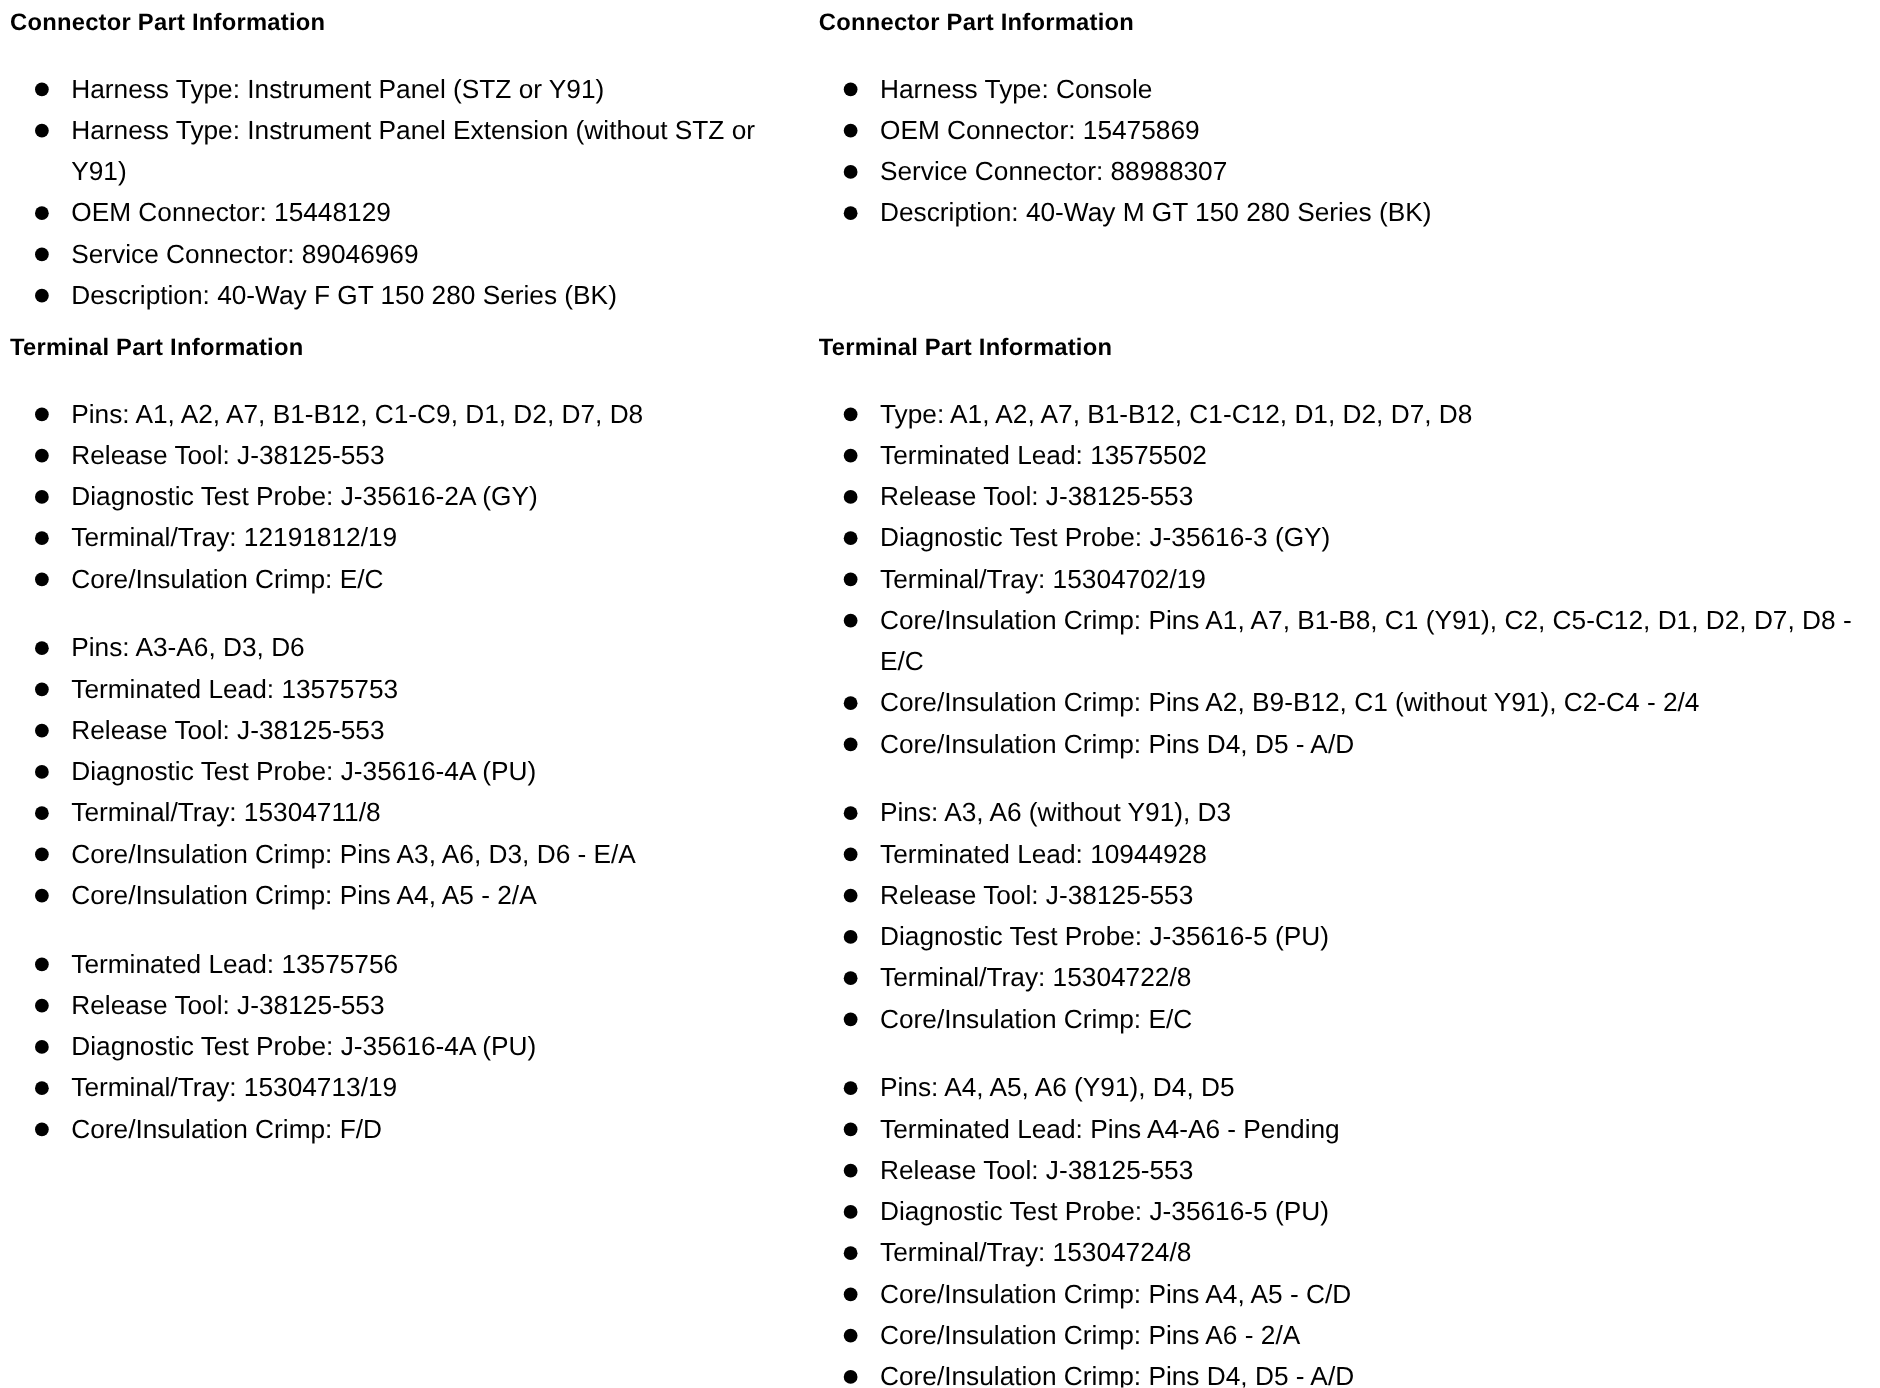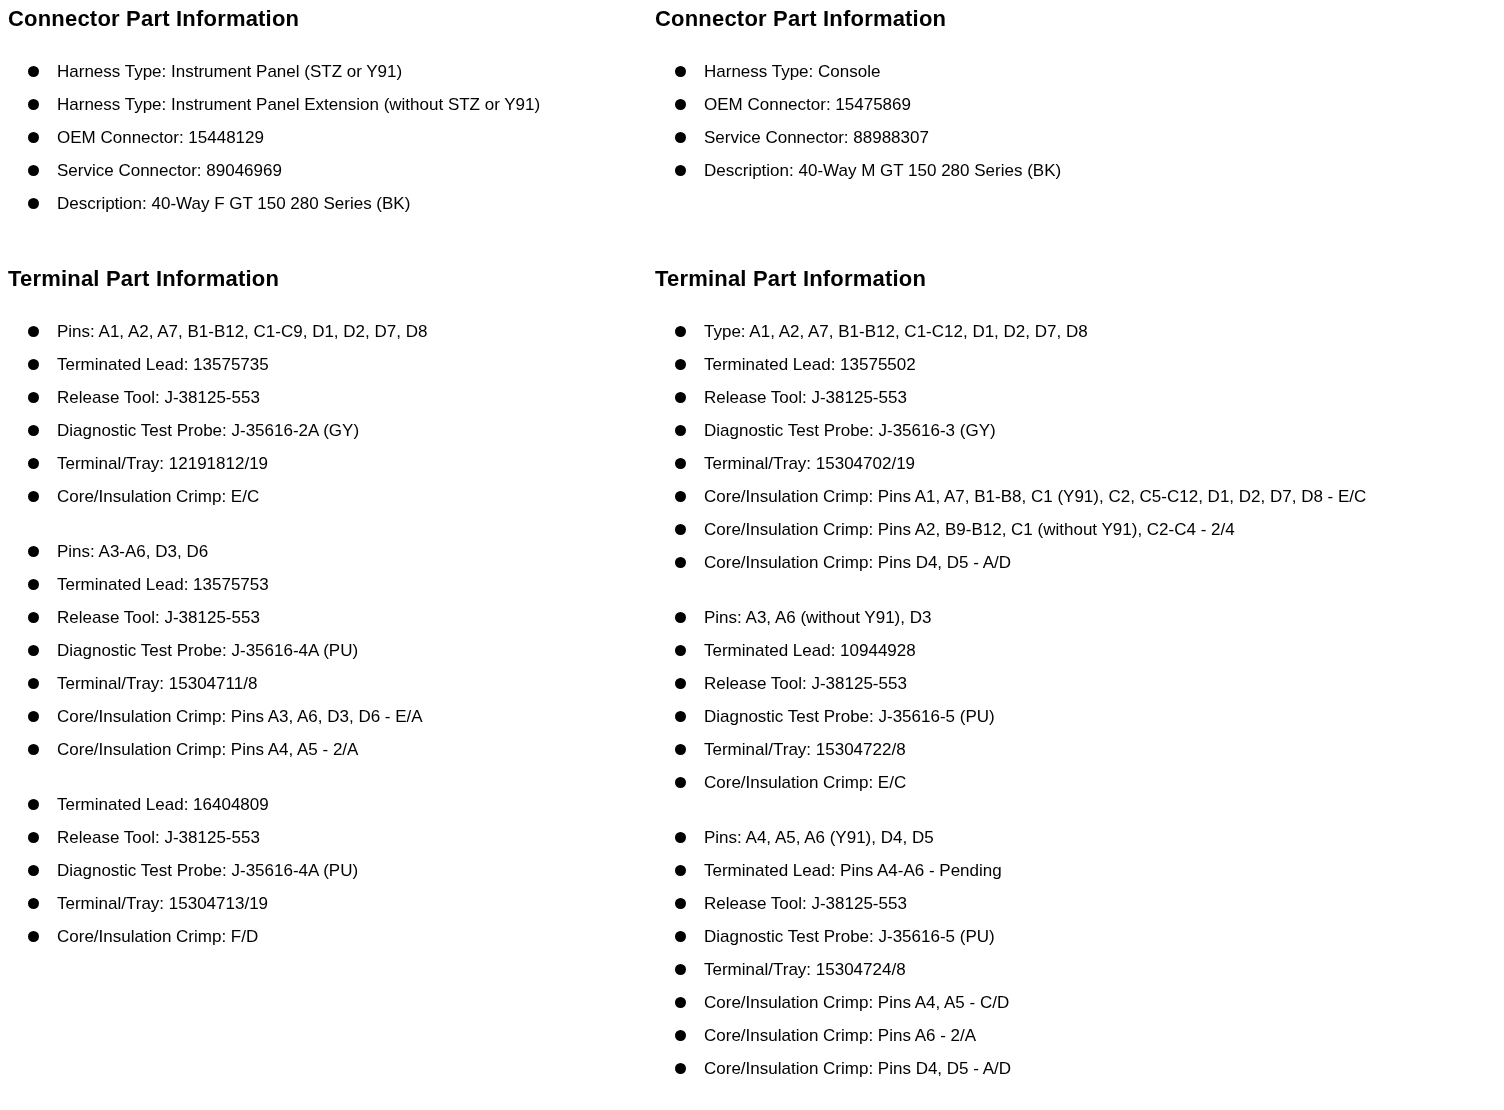--- a/index.html
+++ b/index.html
@@ -17,35 +17,35 @@
     padding: 2px 0 0 8px;
   }
   .column { flex: 0 0 auto; }
   .column-left  { width: 625px; margin-right: 22px; }
   .column-right { width: 845px; }
 
   
   .column > .section:first-child { height: 260px; }
 
   .section-title {
-    font-size: 22px;
+    font-size: 19px;
     font-weight: bold;
     line-height: 33px;
     letter-spacing: 0.2px;
     margin-bottom: 20px;
   }
   .group {
     list-style: none;
     margin-bottom: 22px;
   }
   .groups > .group:last-child { margin-bottom: 0; }
   .item {
     position: relative;
     padding-left: 49px;
-    font-size: 17px;
+    font-size: 21px;
     line-height: 33px;
   }
   .bullet {
     position: absolute;
     left: 20px;
     top: 11px;
     width: 11px;
     height: 11px;
     background: #000000;
     border-radius: 50%;
@@ -90,24 +90,20 @@
 
   <section class="section">
     <h2 class="section-title">Terminal Part Information</h2>
     <div class="groups">
   <ul class="group">
   <li class="item">
     <span class="bullet"></span>
     <span class="item-text">Pins: A1, A2, A7, B1-B12, C1-C9, D1, D2, D7, D8</span>
   </li>
 
-  <li class="item">
-    <span class="bullet"></span>
-    <span class="item-text">Terminated Lead: 13575735</span>
-  </li>
 
   <li class="item">
     <span class="bullet"></span>
     <span class="item-text">Release Tool: J-38125-553</span>
   </li>
 
   <li class="item">
     <span class="bullet"></span>
     <span class="item-text">Diagnostic Test Probe: J-35616-2A (GY)</span>
   </li>
@@ -157,21 +153,21 @@
   <li class="item">
     <span class="bullet"></span>
     <span class="item-text">Core/Insulation Crimp: Pins A4, A5 - 2/A</span>
   </li>
 </ul>
 
   <ul class="group">
 
   <li class="item">
     <span class="bullet"></span>
-    <span class="item-text">Terminated Lead: 16404809</span>
+    <span class="item-text">Terminated Lead: 13575756</span>
   </li>
 
   <li class="item">
     <span class="bullet"></span>
     <span class="item-text">Release Tool: J-38125-553</span>
   </li>
 
   <li class="item">
     <span class="bullet"></span>
     <span class="item-text">Diagnostic Test Probe: J-35616-4A (PU)</span>

